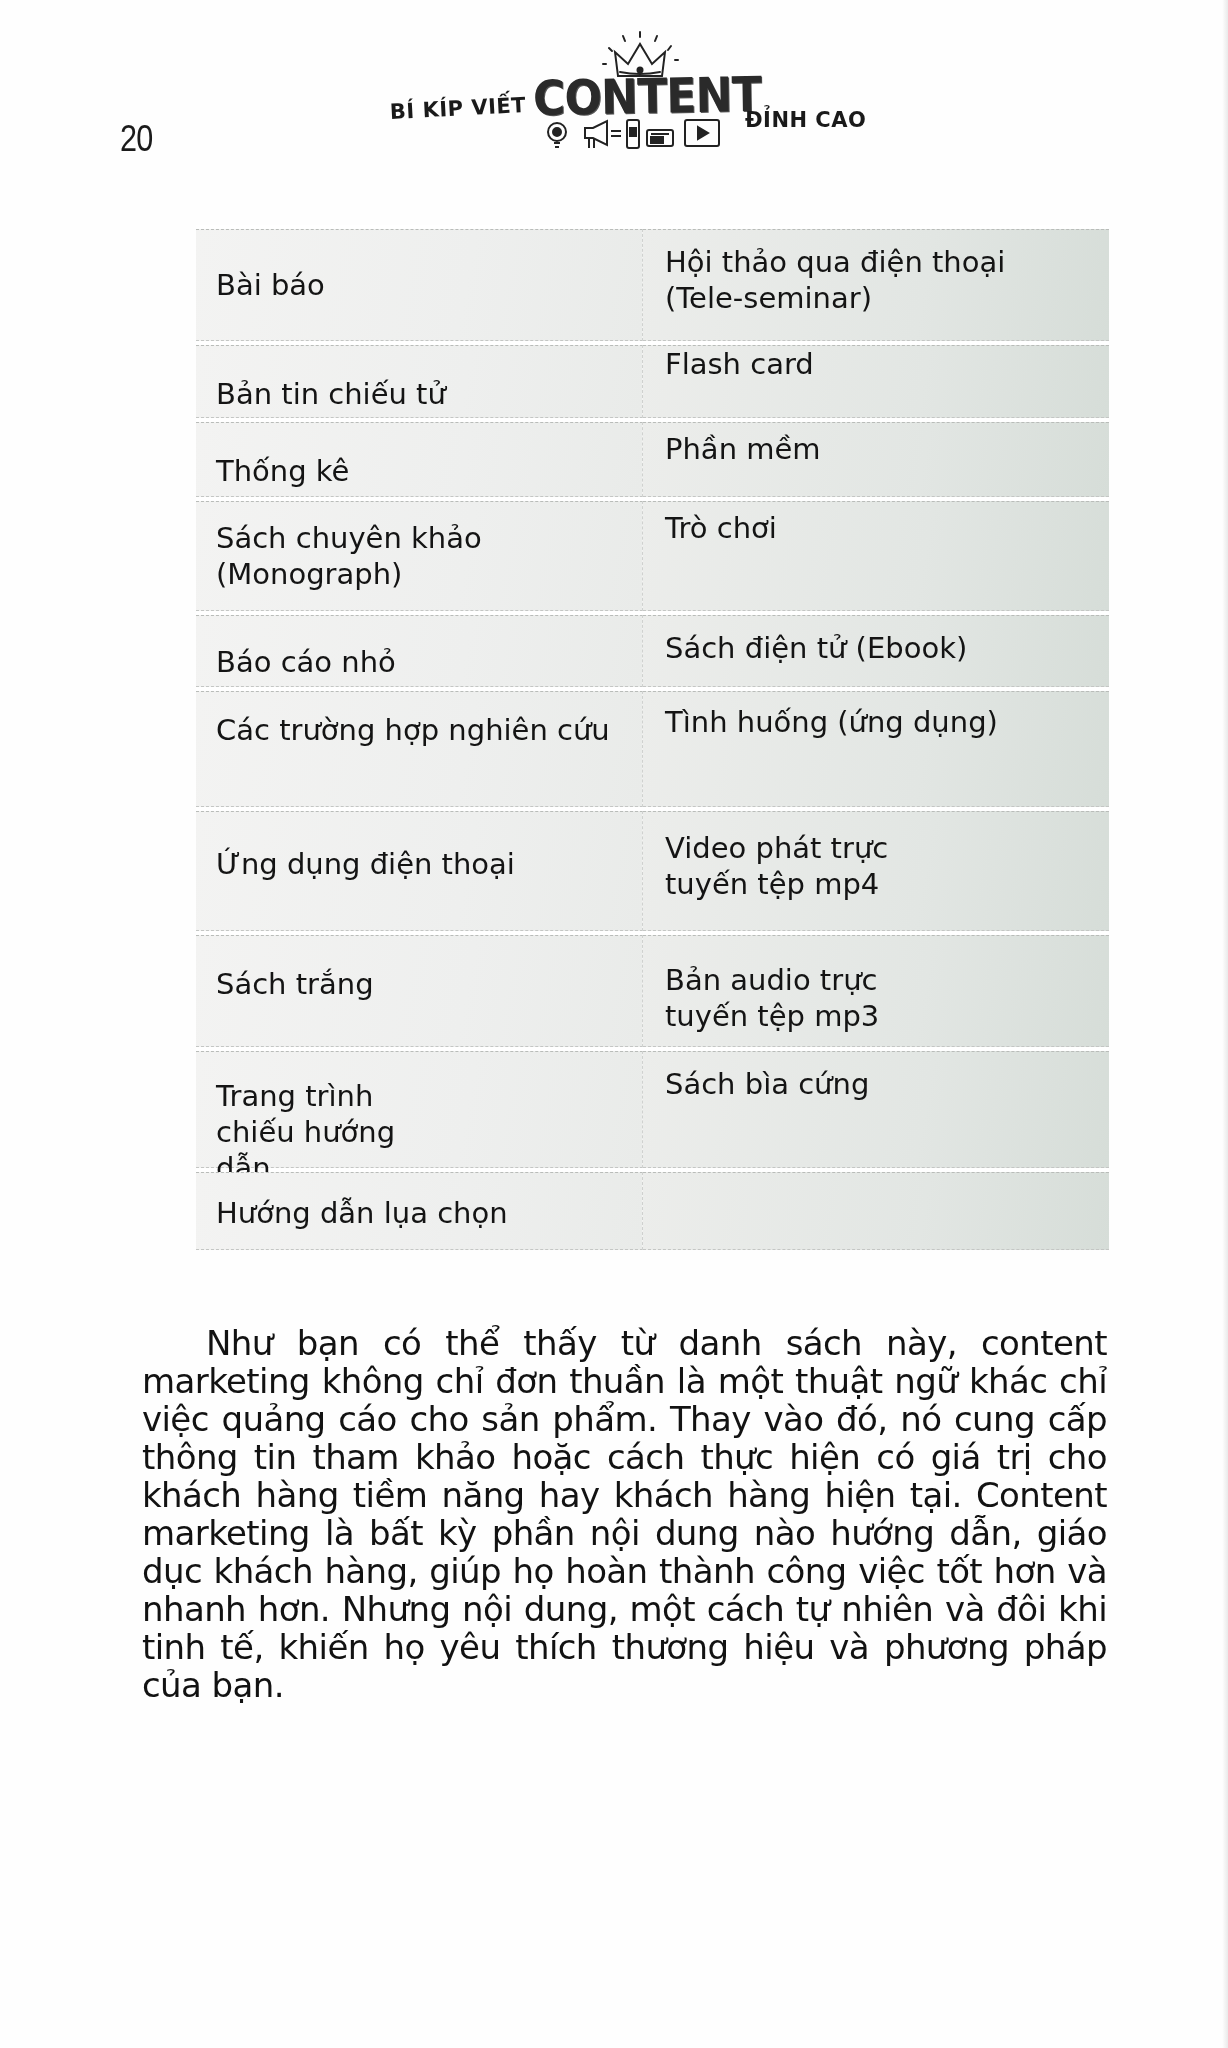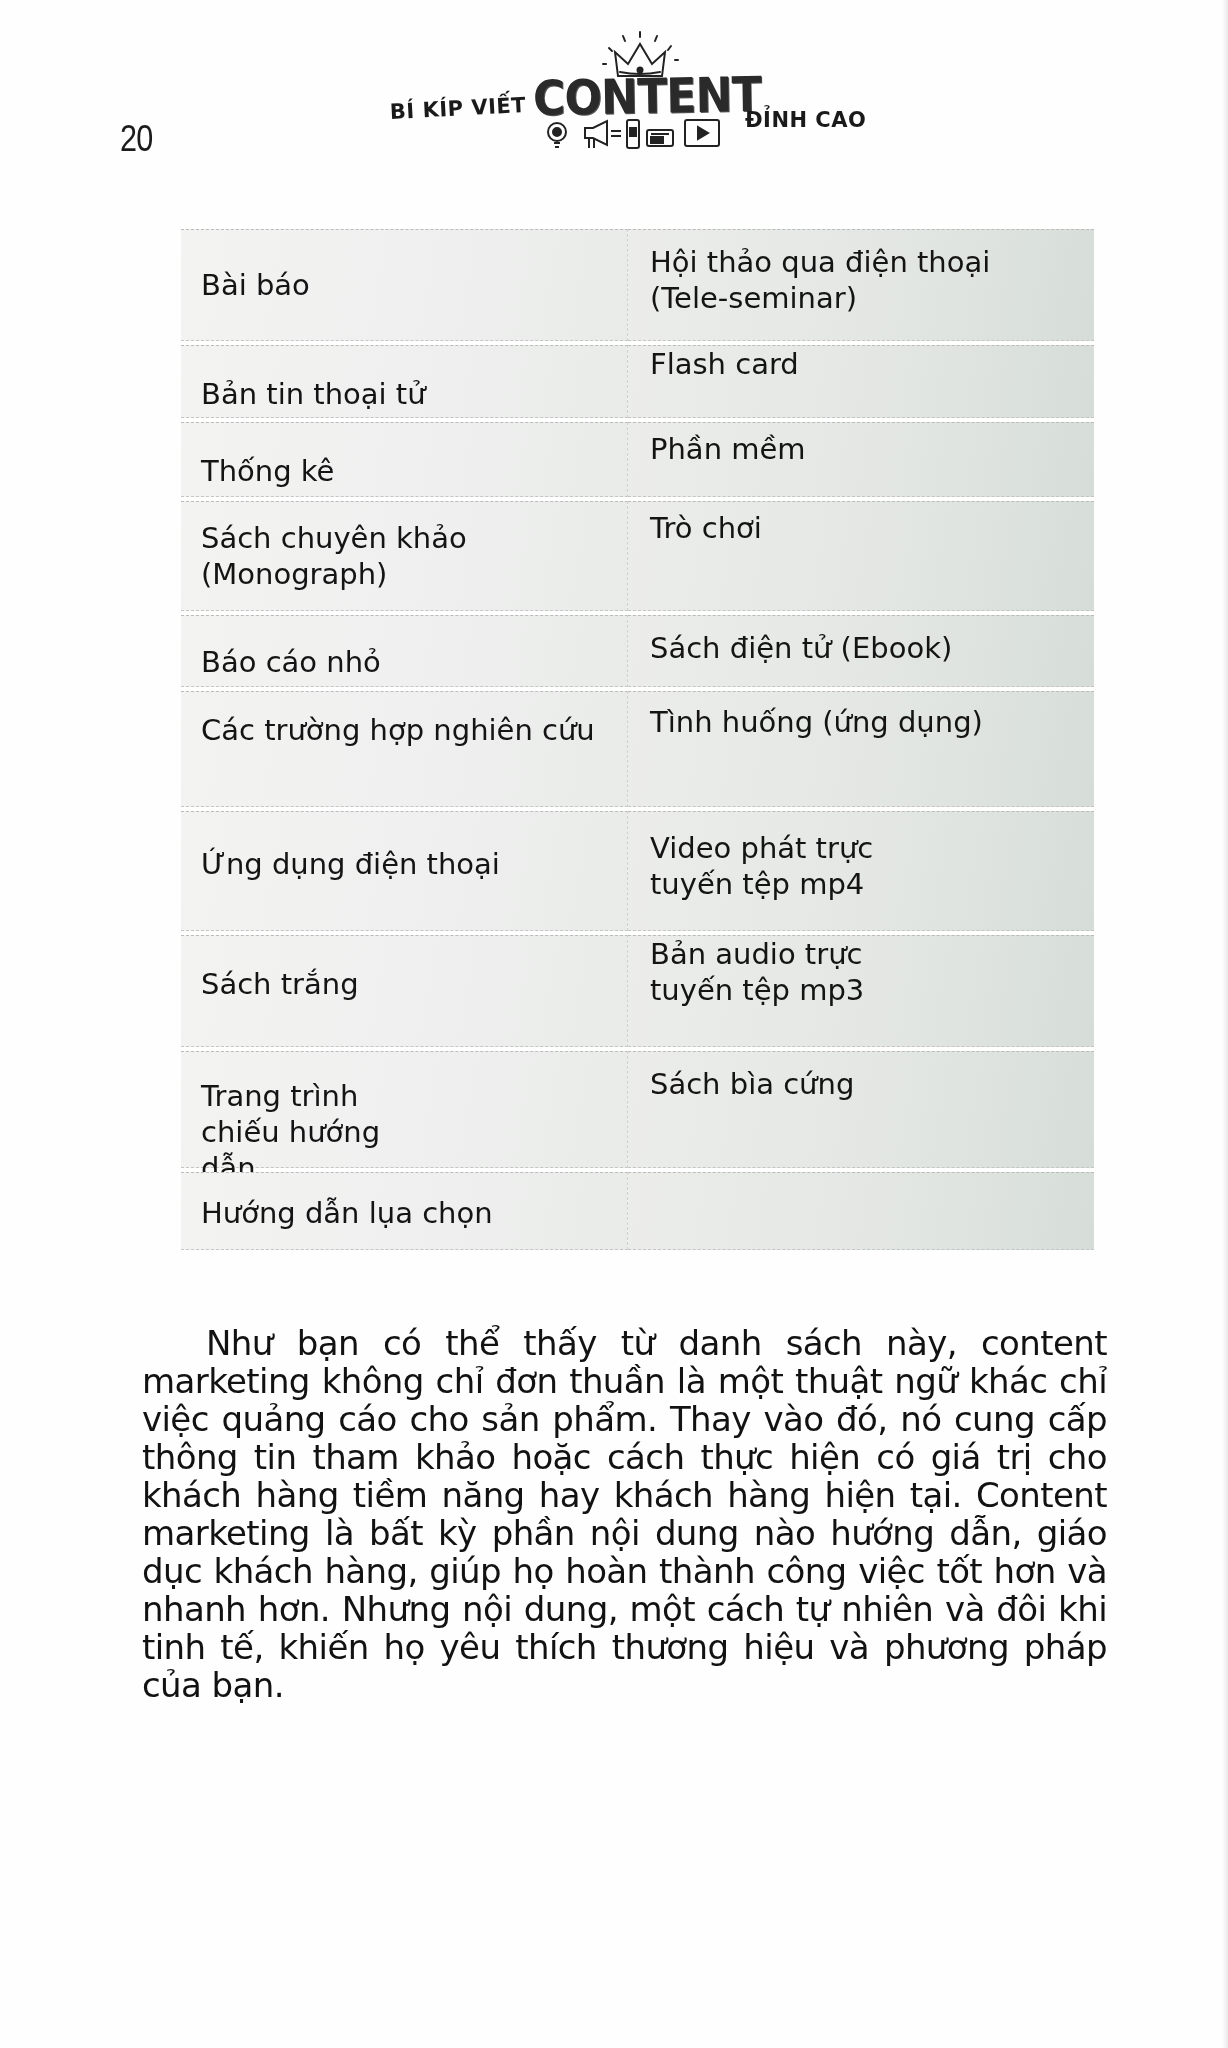--- a/index.html
+++ b/index.html
@@ -92,21 +92,21 @@
     .header-icons {
       position: absolute;
       left: 160px;
       top: 88px;
       width: 210px;
       height: 34px;
     }
     
     .table {
       position: absolute;
-      left: 181px;
+      left: 196px;
       top: 225px;
       width: 913px;
     }
     .row {
       display: flex;
       width: 100%;
       border-top: 4px solid #ffffff;
     }
     .cell {
       box-sizing: border-box;
@@ -203,21 +203,21 @@
 
   <div class="table">
     <div class="row" style="height:112px">
       <div class="cell left valign-mid">
           <span class="txt">Bài báo</span>
         </div>
       <div class="cell right">Hội thảo qua điện thoại (Tele-seminar)</div>
     </div>
     <div class="row" style="height:73px">
       <div class="cell left" style="padding-top:30px">
-          <span class="txt">Bản tin thoại tử</span>
+          <span class="txt">Bản tin chiếu tử</span>
         </div>
       <div class="cell right" style="padding-top:0">Flash card</div>
     </div>
     <div class="row" style="height:75px">
       <div class="cell left" style="padding-top:30px">
           <span class="txt">Thống kê</span>
         </div>
       <div class="cell right" style="padding-top:8px">Phần mềm</div>
     </div>
     <div class="row" style="height:110px">
@@ -241,21 +241,21 @@
     <div class="row" style="height:120px">
       <div class="cell left" style="padding-top:34px">
           <span class="txt">Ứng dụng điện thoại</span>
         </div>
       <div class="cell right" style="padding-top:18px; width:466px; padding-right:180px">Video phát trực tuyến tệp mp4</div>
     </div>
     <div class="row" style="height:112px">
       <div class="cell left" style="padding-top:30px">
           <span class="txt">Sách trắng</span>
         </div>
-      <div class="cell right" style="padding-top:0; padding-right:180px">Bản audio trực tuyến tệp mp3</div>
+      <div class="cell right" style="padding-top:26px; padding-right:180px">Bản audio trực tuyến tệp mp3</div>
     </div>
     <div class="row" style="height:117px">
       <div class="cell left" style="padding-top:26px; padding-right:200px">
           <span class="txt">Trang trình chiếu hướng dẫn</span>
         </div>
       <div class="cell right" style="padding-top:14px">Sách bìa cứng</div>
     </div>
     <div class="row" style="height:78px">
       <div class="cell left" style="padding-top:22px">
           <span class="txt">Hướng dẫn lụa chọn</span>

